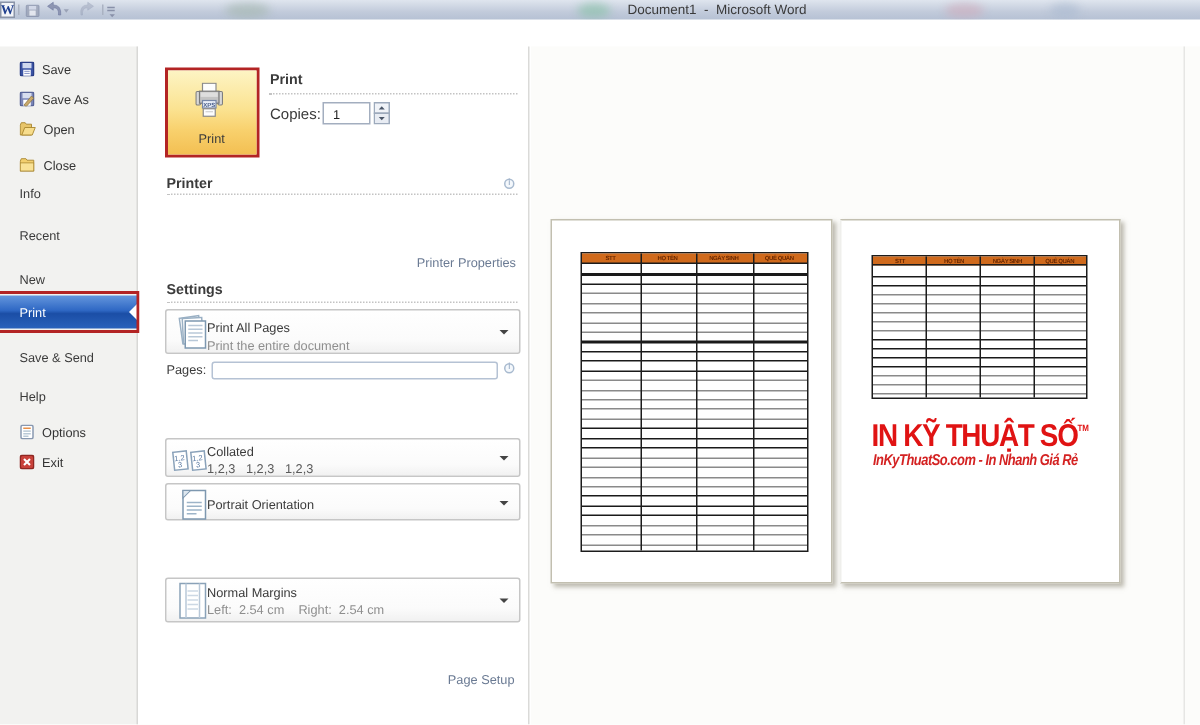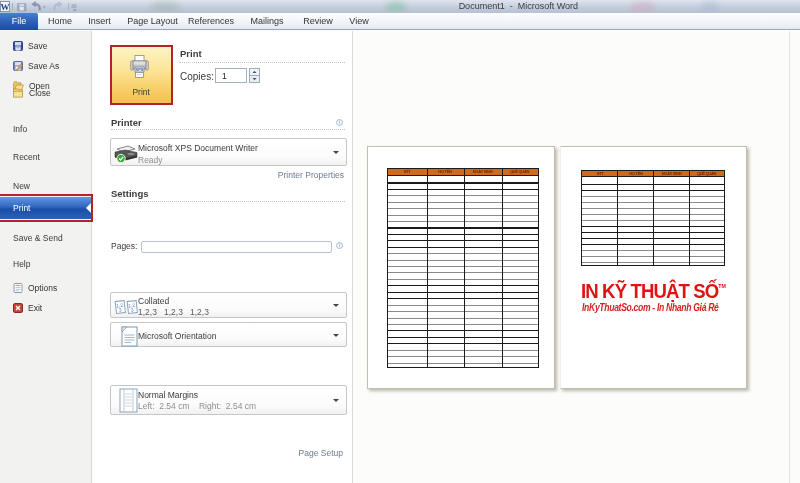--- a/index.html
+++ b/index.html
@@ -2,21 +2,21 @@
 <html><head><meta charset="utf-8"><title>Document1 - Microsoft Word</title>
 <style>
 *{margin:0;padding:0;box-sizing:border-box}
 html,body{width:800px;height:483px;overflow:hidden}
 body{font-family:"Liberation Sans",sans-serif;position:relative;background:#fff}
 #app{position:absolute;left:0;top:0;width:800px;height:483px;overflow:hidden}
 
 #titlebar{position:absolute;left:0;top:0;width:800px;height:13px;
   background:linear-gradient(#dfe5ee,#c2cbdb 60%,#b6c1d4);overflow:hidden}
 .blob{position:absolute;border-radius:50%;filter:blur(3px);opacity:.55}
-#title-text{position:absolute;left:378px;top:1px;width:200px;font-size:9px;color:#3a3a3a;text-align:right;white-space:nowrap}
+#title-text{position:absolute;left:378px;top:1px;width:200px;font-size:9px;color:#3a3a3a;text-align:center;white-space:nowrap}
 
 #tabrow{position:absolute;left:0;top:13px;width:800px;height:17px;
   background:linear-gradient(#fdfdfe,#eef1f6 70%,#e4e9f2);border-bottom:1px solid #93a6c7}
 #filetab{position:absolute;left:0;top:0px;width:38px;height:17px;border-radius:0 2px 0 0;
   background:linear-gradient(#4a80d0,#2b62b5 50%,#1c4c9e);color:#fff;font-size:9px;
   text-align:center;line-height:16px}
 .tab{position:absolute;top:0;height:16px;font-size:9px;color:#333;line-height:16px;text-align:center;white-space:nowrap}
 
 #sidebar{position:absolute;left:0;top:31px;width:92px;height:452px;background:#f2f2f0;border-right:1px solid #d8d8d6}
 .sn{position:absolute;left:13px;font-size:8.5px;color:#333;white-space:nowrap}
@@ -74,50 +74,40 @@
       <g opacity="0.55">
             <path d="M55 10 q-0.5 -5 3.5 -4.8 l0 1.6 3.8 -2.6 -3.8 -2.7 0 1.8 q-5.5 0 -4.5 6.7 z" fill="#a2aabe" stroke="#8a94ae" stroke-width="0.4"></path>
           </g>
       <line x1="68.5" y1="3" x2="68.5" y2="10" stroke="#aab2c2"></line>
       <path d="M71.5 5 l5 0 M71.5 7 l5 0" stroke="#8890a8" stroke-width="0.9"></path>
       <path d="M73 9.5 l3.6 0 -1.8 2 z" fill="#8890a8"></path>
     </svg>
   </div>
 </div>
 
-<div id="tabrow">
-  <div id="filetab">File</div>
-  <div class="tab" style="left:40px;width:40px">Home</div>
-  <div class="tab" style="left:81px;width:37px">Insert</div>
-  <div class="tab" style="left:124px;width:57px">Page Layout</div>
-  <div class="tab" style="left:184px;width:54px">References</div>
-  <div class="tab" style="left:244px;width:46px">Mailings</div>
-  <div class="tab" style="left:299px;width:38px">Review</div>
-  <div class="tab" style="left:343px;width:32px">View</div>
-</div>
 
 <div id="sidebar">
   <div class="sn" style="top:10px"><span class="ic"><svg width="10" height="10" viewBox="0 0 10 10">
             <rect x="0.5" y="0.5" width="9" height="9" rx="1" fill="#3a53a4" stroke="#2a3f88"></rect>
             <rect x="2" y="1" width="6" height="3.5" fill="#cfd8ee"></rect>
             <rect x="2.5" y="5.5" width="5" height="4" fill="#fff"></rect>
             <rect x="3.2" y="6.2" width="3.6" height="0.7" fill="#8896c8"></rect>
             <rect x="3.2" y="7.6" width="3.6" height="0.7" fill="#8896c8"></rect>
           </svg></span>Save</div>
   <div class="sn" style="top:29.5px"><span class="ic"><svg width="10" height="10" viewBox="0 0 10 10">
             <rect x="0.5" y="0.5" width="9" height="9" rx="1" fill="#7b86b8" stroke="#5a6699"></rect>
             <rect x="2" y="1" width="6" height="3.5" fill="#d8deef"></rect>
             <rect x="2.5" y="5.5" width="5" height="4" fill="#fff"></rect>
             <path d="M3 9 L8 3 L9.5 4.5 L4.5 10 Z" fill="#caa96a" stroke="#8a7340" stroke-width="0.5"></path>
           </svg></span>Save As</div>
   <div class="sn" style="top:49.5px"><span class="ic"><svg width="11" height="10" viewBox="0 0 11 10">
             <path d="M0.5 2.5 L0.5 9 L8 9 L8 1.8 L4.5 1.8 L3.8 0.8 L1.2 0.8 Z" fill="#e8c56a" stroke="#a8862e" stroke-width="0.6"></path>
             <path d="M1.5 9 L3.5 4 L10.5 4 L8.5 9 Z" fill="#f7dd8d" stroke="#a8862e" stroke-width="0.6"></path>
           </svg></span>Open</div>
-  <div class="sn" style="top:57px"><span class="ic"><svg width="11" height="10" viewBox="0 0 11 10">
+  <div class="sn" style="top:74px"><span class="ic"><svg width="11" height="10" viewBox="0 0 11 10">
             <path d="M0.5 2.5 L0.5 9 L9.5 9 L9.5 1.8 L5 1.8 L4.3 0.8 L1.2 0.8 Z" fill="#f2cf6e" stroke="#a8862e" stroke-width="0.6"></path>
             <rect x="0.5" y="3.6" width="9" height="5.4" fill="#f9e296" stroke="#a8862e" stroke-width="0.5"></rect>
           </svg></span>Close</div>
   <div class="sec" style="top:93px">Info</div>
   <div class="sec" style="top:121px">Recent</div>
   <div class="sec" style="top:150px">New</div>
   <div id="printsel">
         <div class="tri"></div>
         <div class="lbl">Print</div>
       </div>
@@ -164,39 +154,47 @@
       <rect x="0.5" y="7.5" width="10" height="7" fill="#e8ecf3" stroke="#9daabc"></rect>
       <path d="M3.5 5 L5.5 2.8 L7.5 5 Z" fill="#4a5668"></path>
       <path d="M3.5 10 L7.5 10 L5.5 12.2 Z" fill="#4a5668"></path>
     </svg>
   </div>
 
   <div class="h1" style="left:18px;top:86px">Printer</div>
   <div class="info" style="left:243px;top:88px">i</div>
   <div class="dots" style="left:18px;top:98px;width:234px"></div>
 
-  <div class="ddl" style="top:107px;height:28px">
-    <div class="t1" style="top:4px">Microsoft XPS Document Writer</div>
-    <div class="t2" style="top:16px">Ready</div>
-    <div class="car"></div>
-    <div class="icw">
-      <svg width="26" height="26" viewBox="0 0 26 26" style="position:absolute;left:-1px;top:1px">
-        <path d="M4 8 L15 5 L22 8 L10 11 Z" fill="#f0f0f0" stroke="#888"></path>
-        <path d="M2 11 L12 9 L24 11.5 L24 16 L13 19 L2 16 Z" fill="#555" stroke="#333" stroke-width="0.5"></path>
-        <path d="M2 14.5 L13 17 L24 14.5 L24 16.5 L13 19 L2 16.5 Z" fill="#333"></path>
-        <ellipse cx="18" cy="13" rx="3.5" ry="1.2" fill="#888"></ellipse>
-        <circle cx="8" cy="17.5" r="4.2" fill="#35a835" stroke="#fff" stroke-width="0.9"></circle>
-        <path d="M6 17.5 L7.5 19 L10.2 15.8" stroke="#fff" stroke-width="1.2" fill="none"></path>
-      </svg>
-    </div>
-  </div>
   <div class="link" style="right:8px;top:139px">Printer Properties</div>
 
   <div class="h1" style="left:18px;top:157px">Settings</div>
   <div class="dots" style="left:18px;top:170px;width:234px"></div>
+  <div class="ddl" style="top:175px;height:30px">
+    <div class="t1">Print All Pages</div>
+        <div class="t2">Print the entire document</div>
+        <div class="car"></div>
+    <div class="icw">
+          <svg width="24" height="28" viewBox="0 0 24 28" style="position:absolute;left:3px;top:0">
+<g transform="rotate(-8 12 14)">
+              <rect x="4" y="3" width="13" height="17" fill="#fff" stroke="#9ab0c4"></rect>
+            </g>
+<g transform="rotate(-3 12 14)">
+              <rect x="5" y="4" width="13" height="17" fill="#fff" stroke="#9ab0c4"></rect>
+            </g>
+<rect x="6.5" y="6" width="13.5" height="18" fill="#fff" stroke="#7e98b0"></rect>
+<g stroke="#b8c8d8">
+              <line x1="8.5" y1="9" x2="18" y2="9"></line>
+              <line x1="8.5" y1="11.5" x2="18" y2="11.5"></line>
+              <line x1="8.5" y1="14" x2="18" y2="14"></line>
+              <line x1="8.5" y1="16.5" x2="18" y2="16.5"></line>
+              <line x1="8.5" y1="19" x2="15" y2="19"></line>
+            </g>
+</svg>
+        </div>
+  </div>
   <div style="position:absolute;left:18px;top:210px;font-size:8.5px;color:#3a3a3a">Pages:</div>
   <div style="position:absolute;left:48px;top:209.5px;width:191px;height:12px;border:1px solid #b5c2d4;border-radius:2px;background:#fff"></div>
   <div class="info" style="left:243px;top:210.5px">i</div>
   <div class="ddl" style="top:261px;height:26px">
     <div class="t1" style="top:3px">Collated</div>
         <div class="t2" style="top:14px;color:#5a5a5a">1,2,3&nbsp;&nbsp; 1,2,3&nbsp;&nbsp; 1,2,3</div>
         <div class="car"></div>
     <div class="icw">
           <svg width="26" height="28" viewBox="0 0 26 28" style="position:absolute;left:0px;top:1px">
 <g transform="rotate(-6 7 14)">
@@ -206,21 +204,21 @@
             </g>
 <g transform="rotate(-6 19 14)">
               <rect x="14" y="6" width="9" height="12" fill="#fff" stroke="#8aa2ba"></rect>
               <text x="18" y="12" font-size="5" fill="#5878a0" text-anchor="middle">1,2</text>
               <text x="18" y="16.5" font-size="5" fill="#5878a0" text-anchor="middle">3</text>
             </g>
 </svg>
         </div>
   </div>
   <div class="ddl" style="top:291px;height:25px">
-    <div class="t1" style="top:8px">Microsoft Orientation</div>
+    <div class="t1" style="top:8px">Portrait Orientation</div>
         <div class="car"></div>
     <div class="icw" style="top:3px">
           <svg width="24" height="22" viewBox="0 0 24 22" style="position:absolute;left:4px;top:0">
 <rect x="4" y="1" width="15" height="19" fill="#fff" stroke="#7e98b0"></rect>
 <path d="M4 1 L9 1 L4 6 Z" fill="#dde6ee" stroke="#7e98b0" stroke-width="0.7"></path>
 <g stroke="#9db4c8">
               <line x1="6.5" y1="9" x2="16.5" y2="9"></line>
               <line x1="6.5" y1="11.5" x2="16.5" y2="11.5"></line>
               <line x1="6.5" y1="14" x2="16.5" y2="14"></line>
               <line x1="6.5" y1="16.5" x2="13" y2="16.5"></line>

